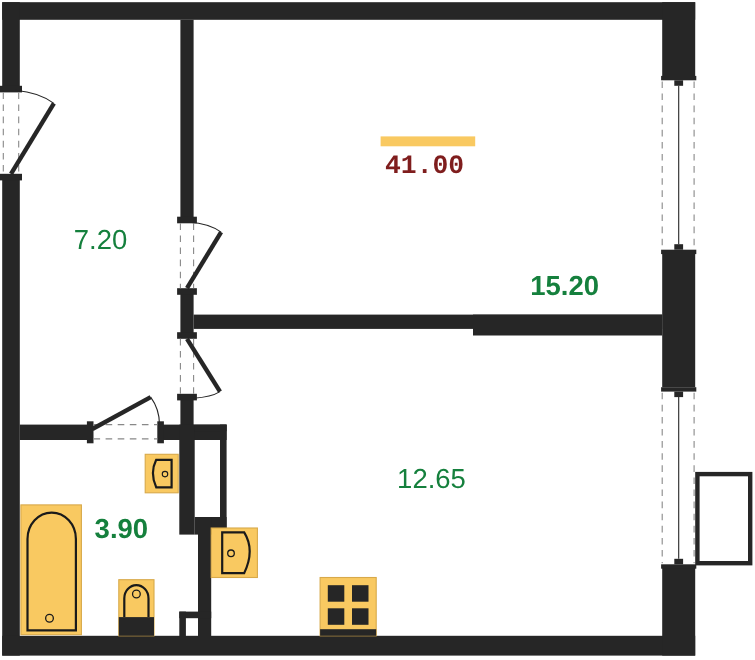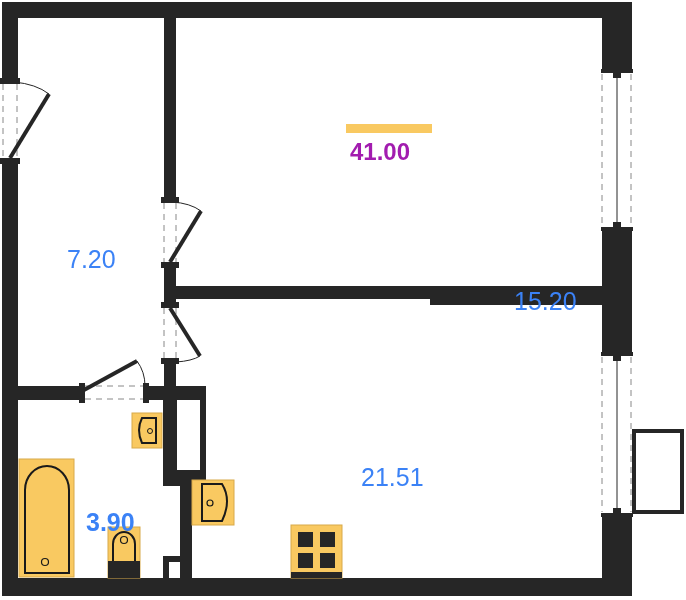--- a/index.html
+++ b/index.html
@@ -1,19 +1,19 @@
 <!DOCTYPE html>
 <html><head>
 <meta charset="utf-8">
 <style>
   html, body { margin: 0; padding: 0; background: #ffffff; }
   body { width: 686px; height: 600px; position: relative; overflow: hidden; font-family: "Liberation Sans", sans-serif; }
   #plan { position: absolute; left: 0; top: 0; width: 686px; height: 600px; }
-  .label { position: absolute; font-family: "Liberation Sans", sans-serif; color: #3b82f6; font-size: 25px; line-height: 1; white-space: nowrap; margin-top: 41px; }
-  .total { position: absolute; font-family: Liberation Sans, sans-serif; font-weight: bold; font-size: 24px; color: #a21caf; }
+  .label { position: absolute; font-family: "Liberation Sans", sans-serif; color: #15803d; font-size: 25px; line-height: 1; white-space: nowrap; }
+  .total { position: absolute; font-family: Liberation Mono, monospace; font-weight: bold; font-size: 24px; color: #7f1d1d; }
   .total-bar { position: absolute; height: 9px; }
 </style>
 </head>
 <body>
 
 <svg id="plan" viewBox="0 0 686 600" xmlns="http://www.w3.org/2000/svg">
   <g fill="#262626">
 
     <rect x="2" y="2" width="630" height="16"></rect>
 
@@ -143,15 +143,15 @@
     <rect x="320" y="532" width="15" height="15" fill="#262626"></rect>
     <rect x="298" y="553" width="15" height="15" fill="#262626"></rect>
     <rect x="320" y="553" width="15" height="15" fill="#262626"></rect>
   </g>
 </svg>
 
 <div class="total-bar" style="left:346px; top:124px; width:86px; background:#F9C961;"></div>
 <div class="total" style="left:350px; top:138px;">41.00</div>
 
 <div class="label" style="left:67px; top:206px;">7.20</div>
-<div class="label" style="left:514px; top:248px;">15.20</div>
-<div class="label" style="left:361px; top:424px;">21.51</div>
+<div class="label" style="left:482px; top:248px;font-weight:bold;">15.20</div>
+<div class="label" style="left:361px; top:424px;">12.65</div>
 <div class="label" style="left:86px; top:469px;font-weight:bold;">3.90</div>
 
 </body></html>

